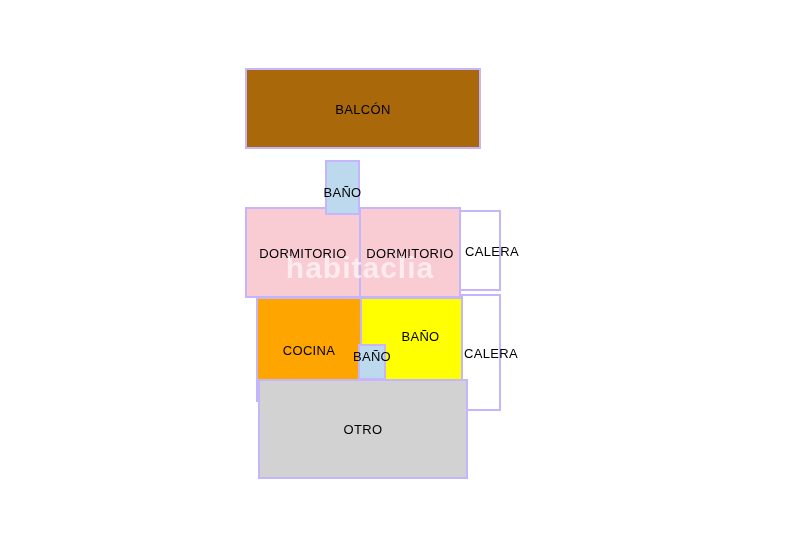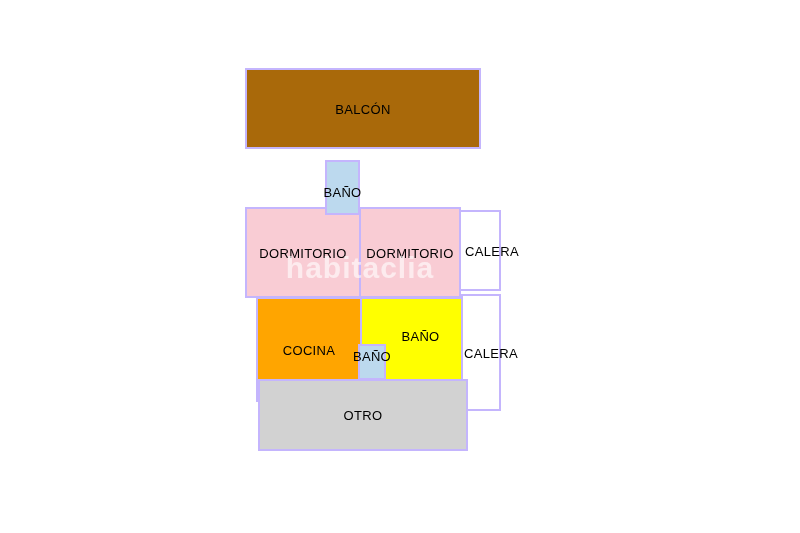--- a/index.html
+++ b/index.html
@@ -33,21 +33,21 @@
   .dorm-right{left:359px;top:207px;width:102px;height:91px;background:#f9ccd4;z-index:1;}
   .calera-top{left:459px;top:210px;width:42px;height:81px;background:#ffffff;z-index:0;}
   .calera-top .lbl{left:calc(50% + 12px);}
   .cocina{left:256px;top:297px;width:106px;height:105px;background:#ffa500;z-index:1;}
   .salon{left:360px;top:297px;width:103px;height:84px;background:#ffff00;z-index:1;}
   .salon .lbl{left:calc(50% + 9px);top:46%;}
   .bano-bottom{left:358px;top:344px;width:28px;height:36px;background:#bcd9ee;z-index:3;}
   .bano-bottom .lbl{top:30%;}
   .calera-bottom{left:461px;top:294px;width:40px;height:117px;background:#ffffff;z-index:0;}
   .calera-bottom .lbl{left:calc(50% + 10px);}
-  .otro{left:258px;top:379px;width:210px;height:72px;background:#d2d2d2;z-index:2;}
+  .otro{left:258px;top:379px;width:210px;height:100px;background:#d2d2d2;z-index:2;}
   
   .watermark{
     position:absolute;
     left:360px;top:268px;
     transform:translate(-50%,-50%);
     z-index:5;
     font-size:30px;
     font-weight:bold;
     letter-spacing:1px;
     color:rgba(255,255,255,0.6);

